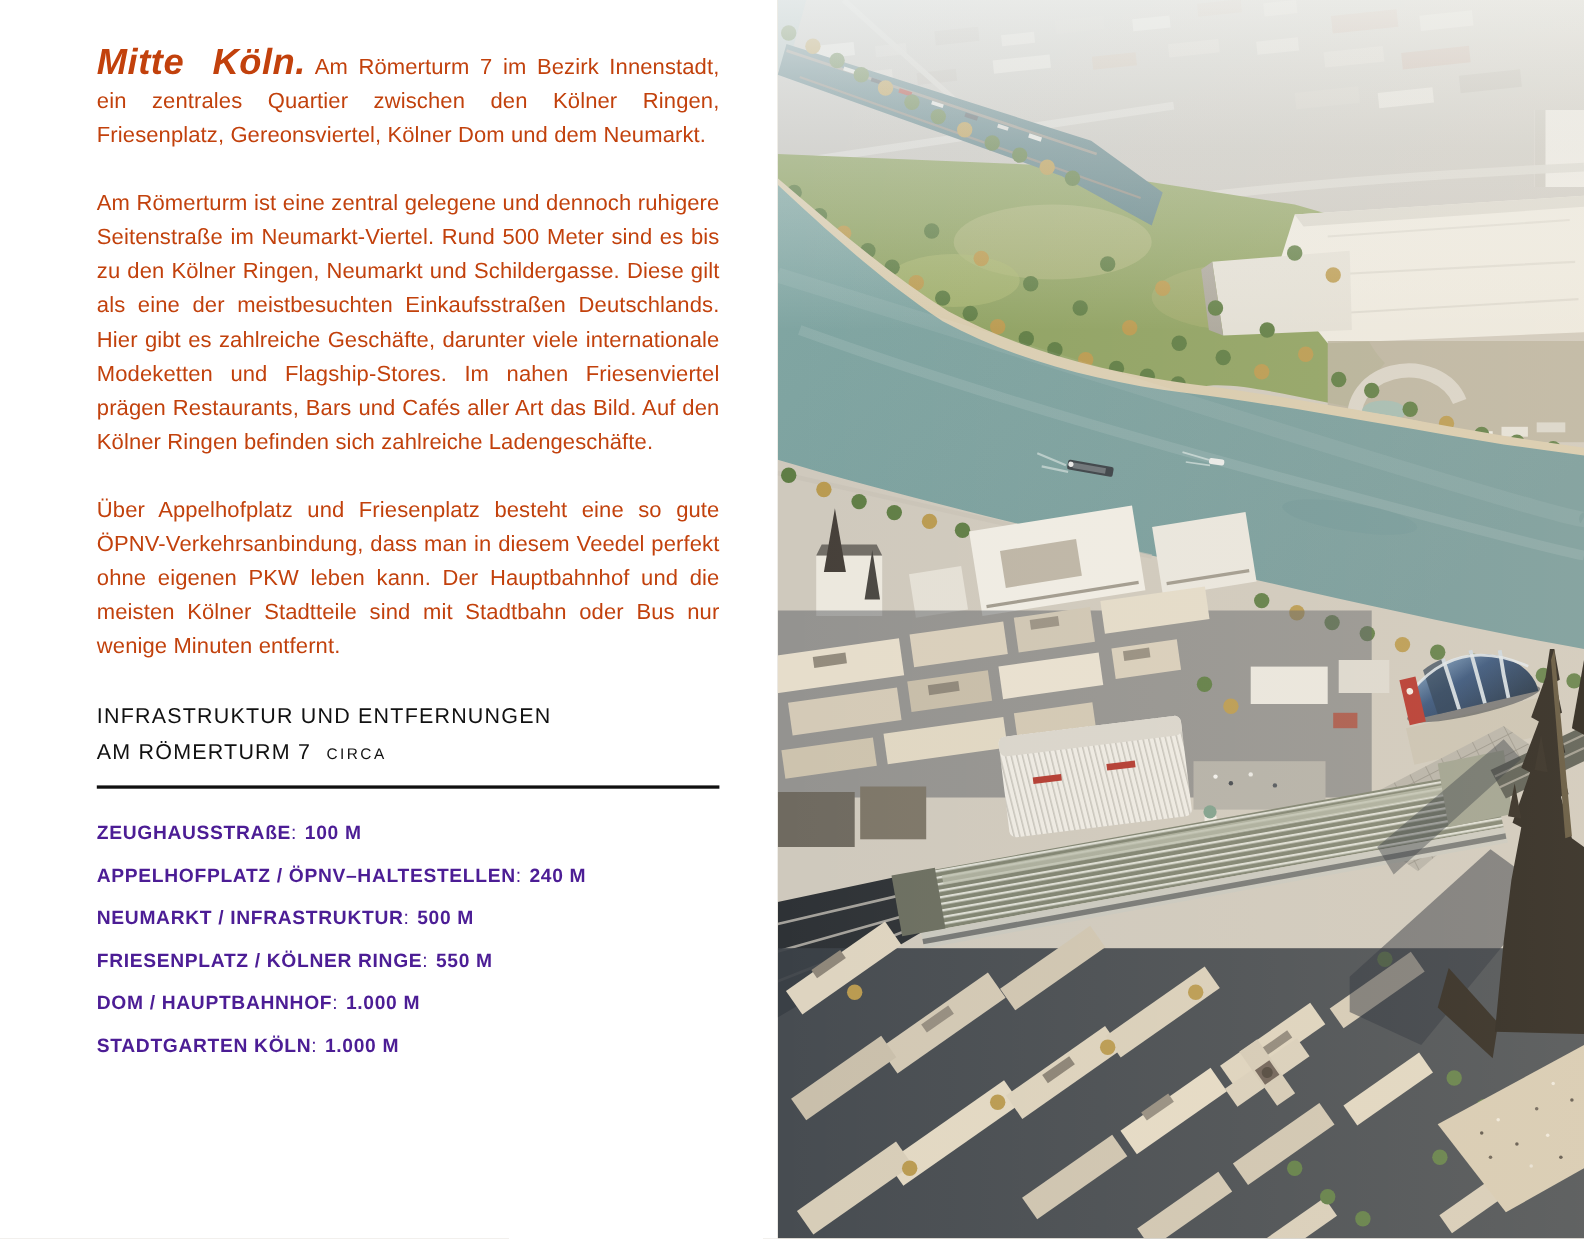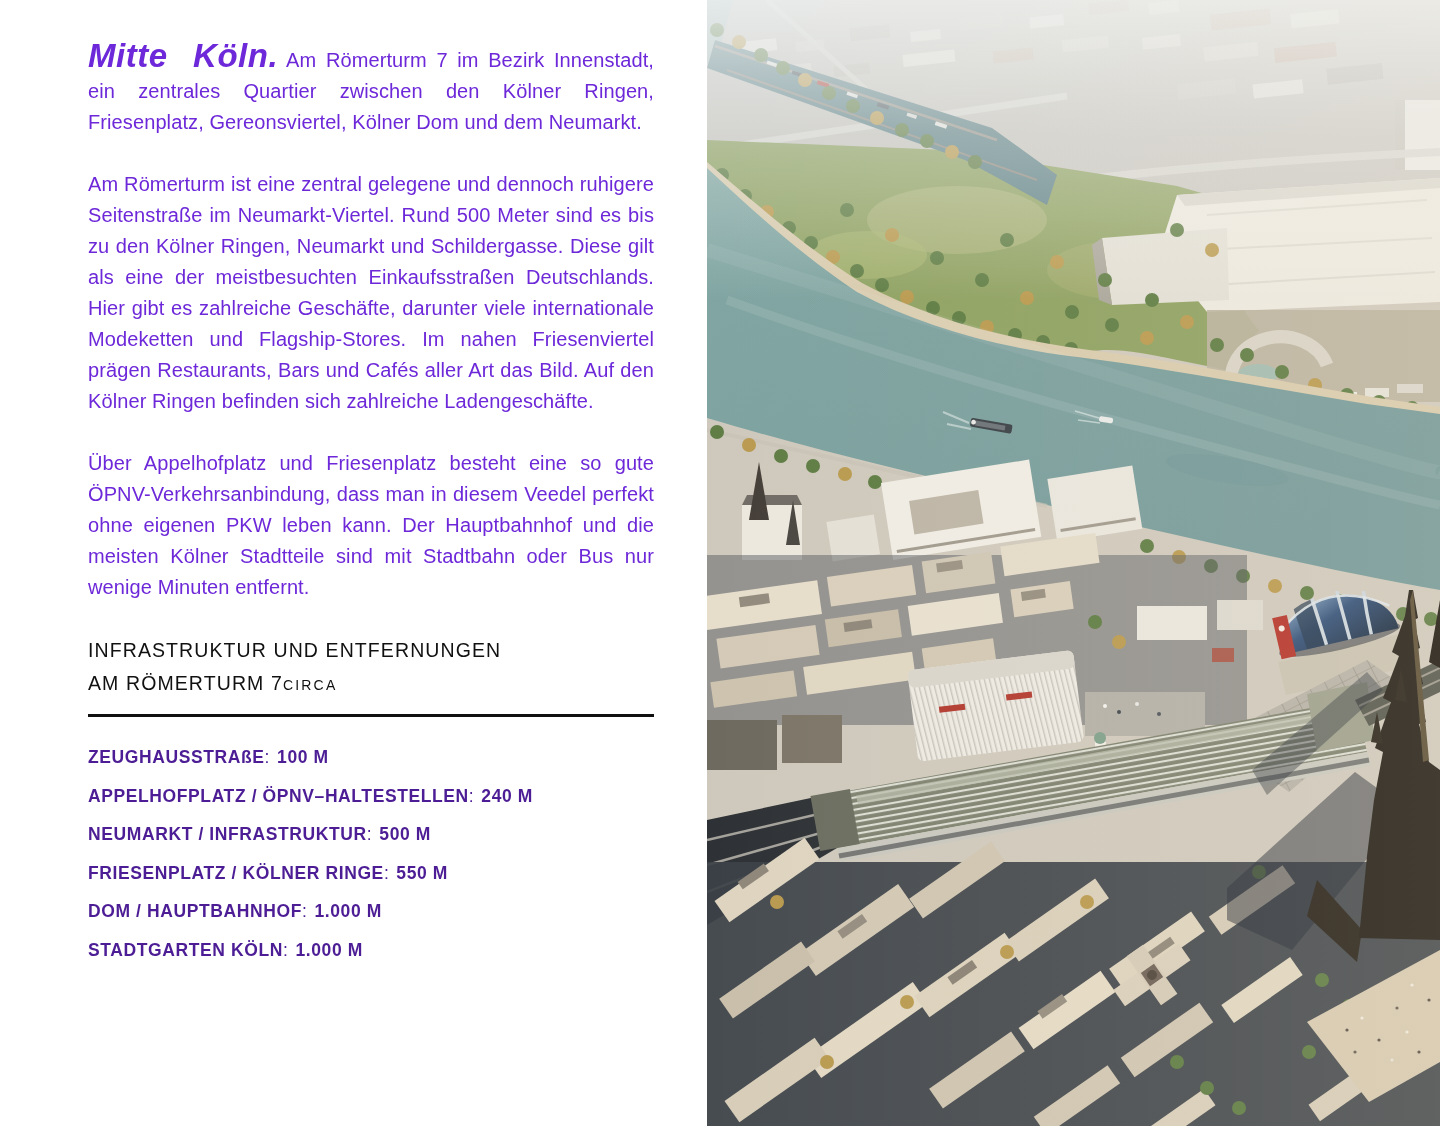--- a/index.html
+++ b/index.html
@@ -7,31 +7,31 @@
     width:1440px;height:1126px;background:#ffffff;
     font-family:"Liberation Sans",sans-serif;color:#1a1a1a;
     overflow:hidden;
   }
   .page{position:relative;width:1440px;height:1126px;background:#fff;}
 
   
   .text-col{position:absolute;left:88px;top:40px;width:566px;}
   .para{
     font-size:20px;line-height:31px;text-align:justify;
-    margin:0 0 31px 0;color:#6d28d9;letter-spacing:0.1px;
+    margin:0 0 31px 0;color:#c2410c;letter-spacing:0.1px;
   }
   .lead{
     font-size:33px;font-weight:bold;font-style:italic;
     letter-spacing:0.5px;word-spacing:12px;margin-right:8px;
   }
   .infra-heading{
     margin:27px 0 0 0;font-size:19.5px;font-weight:normal;
     letter-spacing:1.1px;line-height:33px;color:#111;
   }
-  .circa{font-size:14px;letter-spacing:2.2px;}
+  .circa{font-size:14px;letter-spacing:2.2px;margin-left:14px;}
   .rule{border:none;border-top:3px solid #101010;margin:12px 0 0 0;}
   .infra-list{list-style:none;padding:0;margin:31px 0 0 0;}
   .infra-list li{
     font-size:17.5px;font-weight:bold;letter-spacing:0.6px;
     line-height:18px;margin-bottom:20.5px;white-space:nowrap;color:#4c1d95;
   }
   .sep{font-weight:400;margin-right:7px;}
 
   
   .photo{position:absolute;left:707px;top:0;width:733px;height:1126px;overflow:hidden;background:#cfc9bd;}

